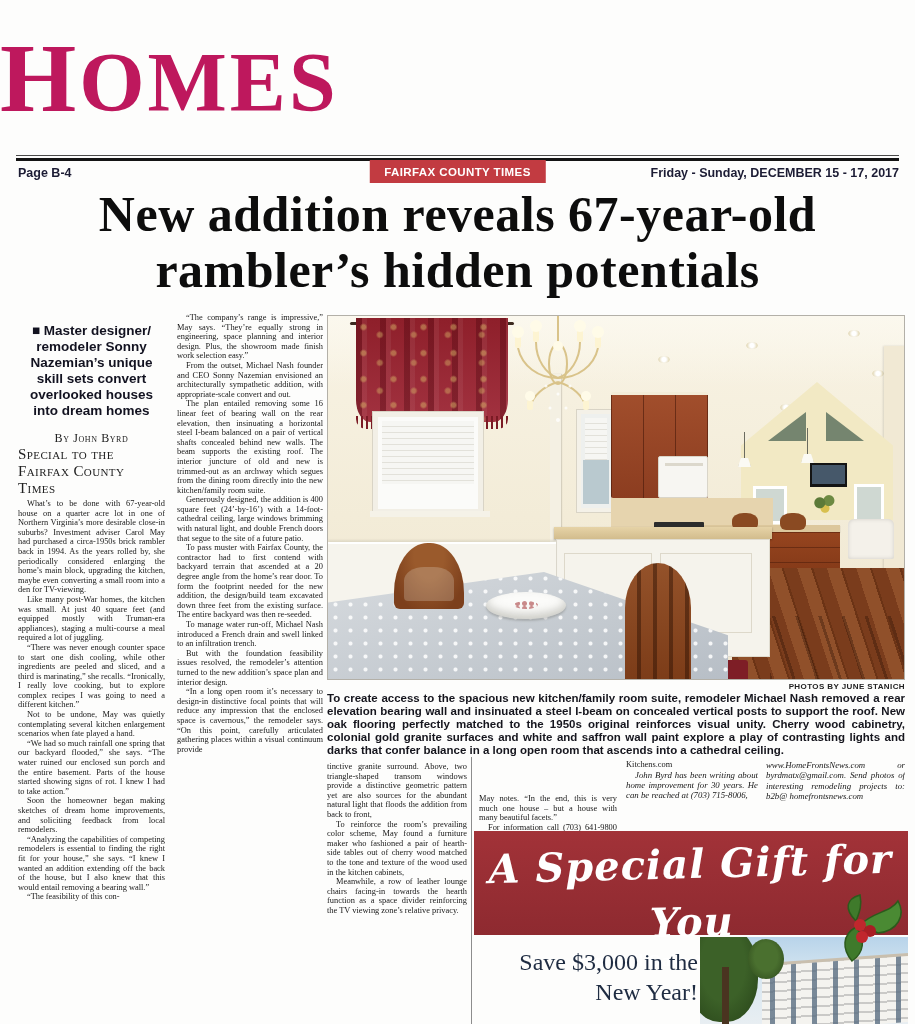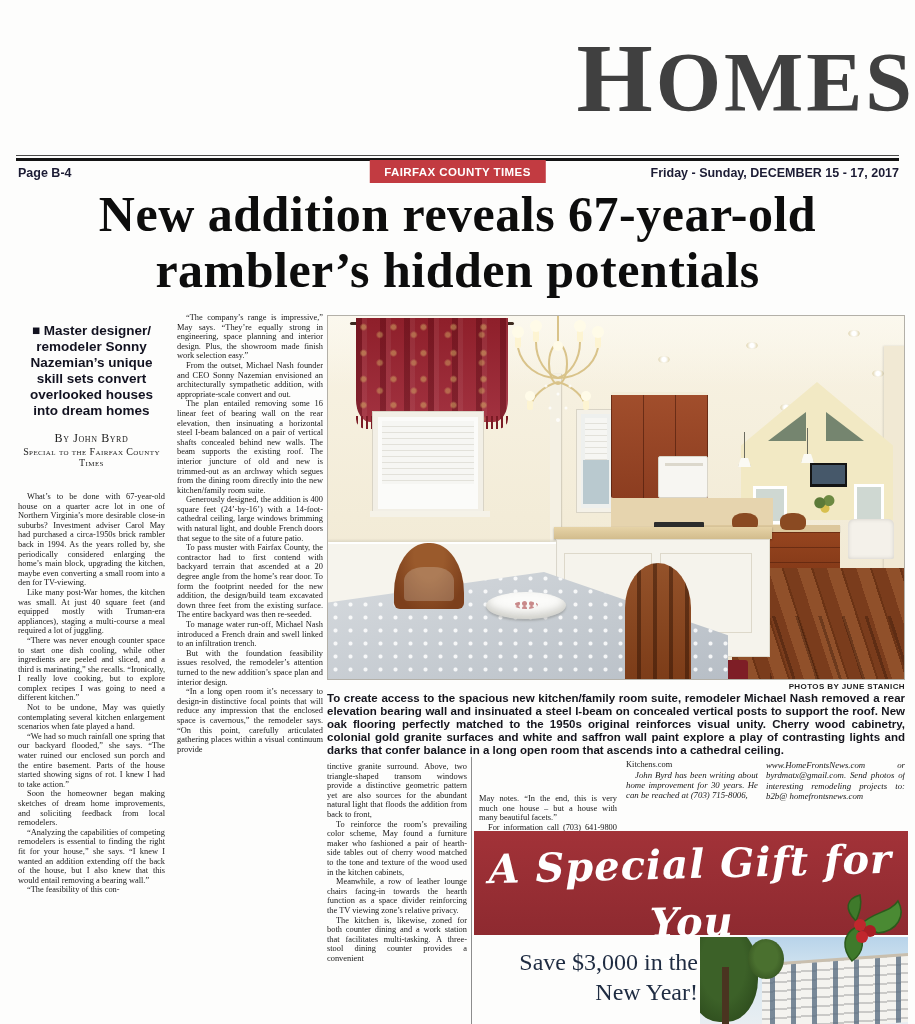--- a/index.html
+++ b/index.html
@@ -4,23 +4,23 @@
 <style>
   * { margin:0; padding:0; box-sizing:border-box; }
   html,body { background:#e8e8e8; }
   .page {
     position:relative; width:915px; height:1024px; margin:0 auto;
     background:#fdfdfc; overflow:hidden;
     font-family:"Liberation Serif", serif; color:#1a1a1a;
   }
   
   .masthead-title{
-    position:absolute; top:18px; left:0; width:100%; text-align:right;
+    position:absolute; top:18px; left:0; width:100%; text-align:left;
     font-family:"Liberation Serif", serif; font-weight:bold;
-    font-size:84px; line-height:120px; letter-spacing:3px; color:#404040;
+    font-size:84px; line-height:120px; letter-spacing:3px; color:#be185d;
   }
   .masthead-title::first-letter{ font-size:98px; }
   .rule{ position:absolute; left:16px; right:16px; }
   .rule1{ top:155px; height:1px; background:#4a4a4a; }
   .rule2{ top:158px; height:3px; background:#141414; }
   .meta-left{
     position:absolute; left:18px; top:166px;
     font-family:"Liberation Sans", sans-serif; font-weight:bold; font-size:12.5px; color:#1c1c34;
   }
   .meta-right{
@@ -51,21 +51,21 @@
   #col4{ left:479px; top:794px; width:138px; height:70px;  }
   #col5{ left:626px; top:760px; width:132px; height:72px;  }
   #col6{ left:766px; top:760px; width:139px; height:72px;  }
   .bio{ font-style:italic; font-size:8.8px !important; line-height:10.3px !important; }
   .deck{
     font-family:"Liberation Sans", sans-serif; font-weight:bold;
     font-size:13.5px; line-height:16px; text-align:center; color:#121220;
     margin:4px 0 12px;
   }
   .byline{ text-align:center; font-variant:small-caps; font-size:12px; letter-spacing:.6px; color:#222; }
-  .byline-org{ text-align:center; font-variant:small-caps; font-size:10px; letter-spacing:.4px; color:#222; margin-bottom:24px; }
+  .byline-org{ font-variant:small-caps; font-size:15px; letter-spacing:.4px; color:#222; margin-bottom:2px; }
   .vrule{ position:absolute; left:471px; top:757px; width:1px; height:267px; background:#8d8d8d; }
   
   .photo{
     position:absolute; left:327px; top:315px; width:578px; height:365px;
     border:1px solid #b3b0a8; overflow:hidden;
     background:linear-gradient(#f8f3e4 0%, #f3ecd8 55%, #efe6d0 100%);
   }
   .photo *{ position:absolute; }
   .ceiling{ left:0; top:0; width:578px; height:70px;
     background:linear-gradient(#fbf8ee, rgba(251,248,238,0)); }
@@ -378,21 +378,20 @@
     </svg>
   </div>
 
   <div class="credit">PHOTOS BY JUNE STANICH</div>
   <div class="caption">To create access to the spacious new kitchen/family room suite, remodeler Michael Nash removed a rear elevation bearing wall and insinuated a steel I-beam on concealed vertical posts to support the roof. New oak flooring perfectly matched to the 1950s original reinforces visual unity. Cherry wood cabinetry, colonial gold granite surfaces and white and saffron wall paint explore a play of contrasting lights and darks that confer balance in a long open room that ascends into a cathedral ceiling.</div>
 
   <section class="col" id="col3">
     <p class="cont">tinctive granite surround. Above, two triangle-shaped transom windows provide a distinctive geometric pattern yet are also sources for the abundant natural light that floods the addition from back to front,</p>
     <p>To reinforce the room’s prevailing color scheme, May found a furniture maker who fashioned a pair of hearth-side tables out of cherry wood matched to the tone and texture of the wood used in the kitchen cabinets,</p>
     <p>Meanwhile, a row of leather lounge chairs facing-in towards the hearth function as a space divider reinforcing the TV viewing zone’s relative privacy.</p>
-    <p>The kitchen is, likewise, zoned for both counter dining and a work station that facilitates multi-tasking. A three-stool dining counter provides a convenient</p>
   </section>
 
   <section class="col" id="col4">
     <p class="cont">May notes. “In the end, this is very much one house – but a house with many beautiful facets.”</p>
     <p>For information call (703) 641-9800 or visit MichaelNash-</p>
   </section>
 
   <section class="col" id="col5">
     <p class="cont">Kitchens.com</p>
     <p class="bio">John Byrd has been writing about home improvement for 30 years. He can be reached at (703) 715-8006,</p>

